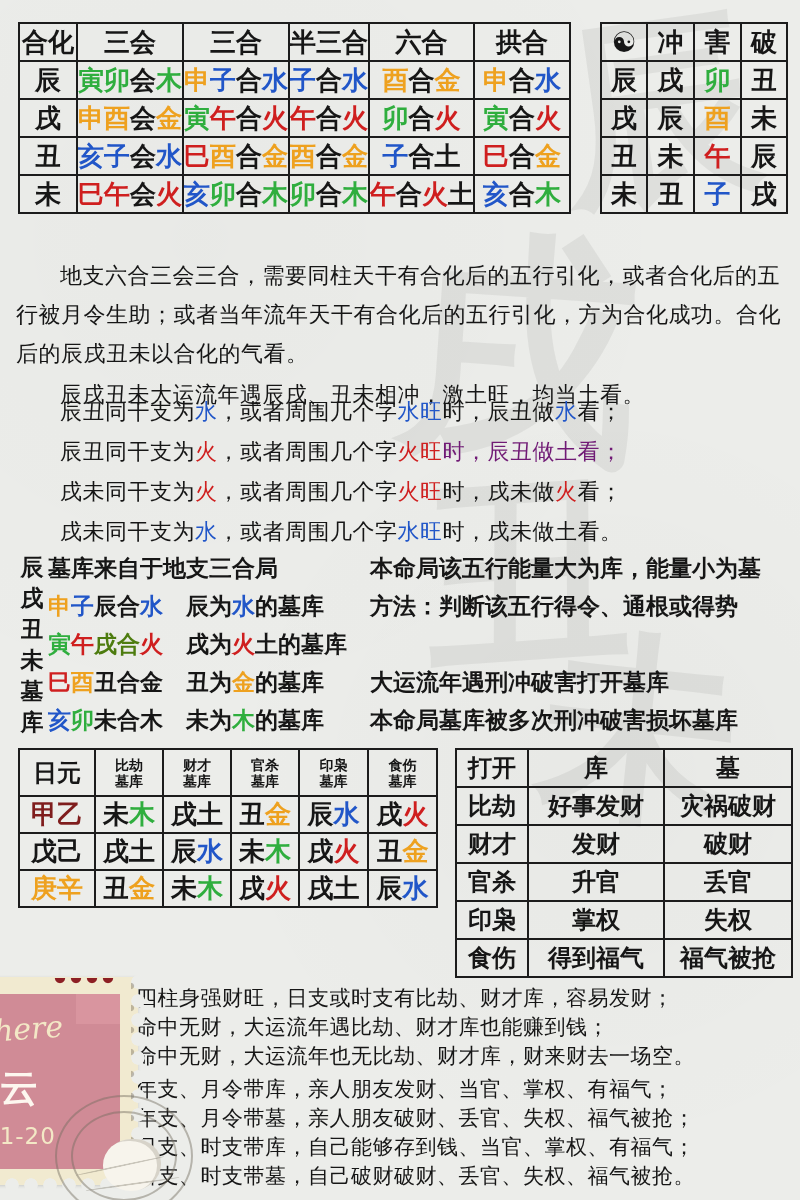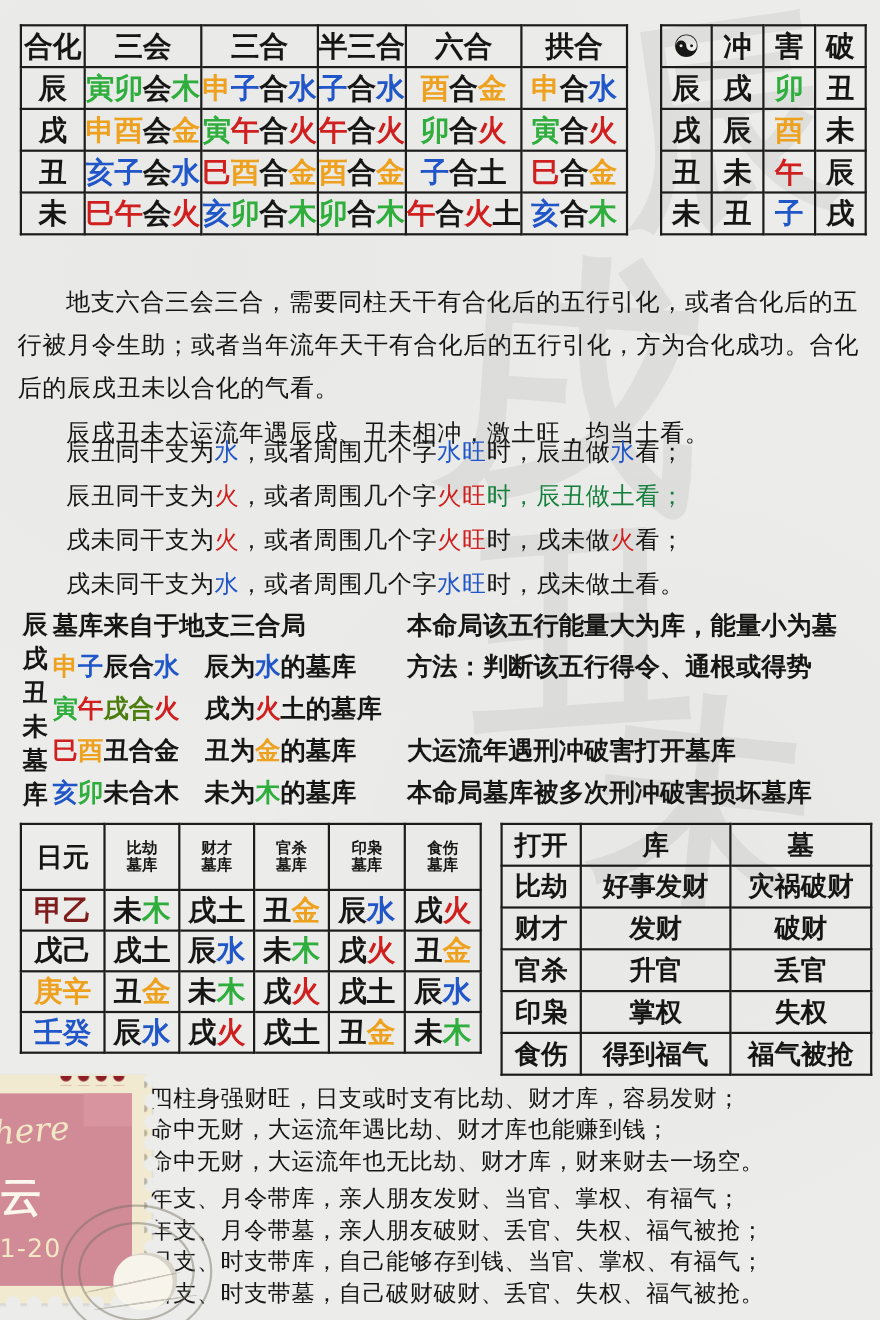--- a/index.html
+++ b/index.html
@@ -20,21 +20,21 @@
   #para1{top:234px;text-indent:2em;}
   #para2{top:353px;text-indent:2em;white-space:nowrap;}
   #wangshuai{position:absolute;left:16px;top:392px;width:780px;z-index:1;}
   #wangshuai .line{font-size:22px;line-height:40px;padding-left:44px;white-space:nowrap;letter-spacing:0.5px;}
   #muku-side{position:absolute;left:18px;top:552px;width:28px;height:178px;display:flex;flex-direction:column;justify-content:space-between;font-size:23px;font-weight:bold;text-align:center;z-index:1;}
   #muku-rows{position:absolute;left:48px;top:549px;width:744px;z-index:1;}
   .muku-row{display:flex;align-items:center;height:38px;font-size:23px;font-weight:bold;white-space:nowrap;}
   .muku-left{width:322px;flex:none;}
   .muku-right{flex:1;}
   #stem-table{left:18px;top:748px;width:418px;}
-  #stem-table .head-row{height:60px;}
+  #stem-table .head-row{height:47px;}
   #stem-table .data-row{height:36px;font-size:26px;font-weight:bold;}
   #stem-table .h-main{font-size:24px;font-weight:bold;}
   #stem-table .h-sub{font-size:14px;line-height:16px;font-weight:bold;}
   #open-table{left:455px;top:748px;width:336px;font-size:24px;font-weight:bold;}
   #open-table tr{height:38px;}
   .bottom-group{position:absolute;left:136px;width:662px;z-index:1;}
   #bottom1{top:984px;}
   #bottom2{top:1075px;}
   .bottom-group .line{font-size:21px;line-height:29px;white-space:nowrap;letter-spacing:0.5px;}
   
@@ -169,21 +169,21 @@
           <td><span style="color: rgb(22, 22, 22);">戌</span></td>
         </tr>
       </tbody>
   </table>
 
   <p class="para" id="para1">地支六合三会三合，需要同柱天干有合化后的五行引化，或者合化后的五行被月令生助；或者当年流年天干有合化后的五行引化，方为合化成功。合化后的辰戌丑未以合化的气看。</p>
   <p class="para" id="para2">辰戌丑未大运流年遇辰戌、丑未相冲，激土旺，均当土看。</p>
 
   <div id="wangshuai">
       <div class="line"><span style="color: rgb(22, 22, 22);">辰丑同干支为</span><span style="color: rgb(33, 86, 200);">水</span><span style="color: rgb(22, 22, 22);">，或者周围几个字</span><span style="color: rgb(33, 86, 200);">水旺</span><span style="color: rgb(22, 22, 22);">时，辰丑做</span><span style="color: rgb(33, 86, 200);">水</span><span style="color: rgb(22, 22, 22);">看；</span></div>
-      <div class="line"><span style="color: rgb(22, 22, 22);">辰丑同干支为</span><span style="color: rgb(207, 31, 31);">火</span><span style="color: rgb(22, 22, 22);">，或者周围几个字</span><span style="color: rgb(207, 31, 31);">火旺</span><span style="color: #15803d;">时，辰丑做土看；</span></div>
+      <div class="line"><span style="color: rgb(22, 22, 22);">辰丑同干支为</span><span style="color: rgb(207, 31, 31);">火</span><span style="color: rgb(22, 22, 22);">，或者周围几个字</span><span style="color: rgb(207, 31, 31);">火旺</span><span style="color: #701a75;">时，辰丑做土看；</span></div>
       <div class="line"><span style="color: rgb(22, 22, 22);">戌未同干支为</span><span style="color: rgb(207, 31, 31);">火</span><span style="color: rgb(22, 22, 22);">，或者周围几个字</span><span style="color: rgb(207, 31, 31);">火旺</span><span style="color: rgb(22, 22, 22);">时，戌未做</span><span style="color: rgb(207, 31, 31);">火</span><span style="color: rgb(22, 22, 22);">看；</span></div>
       <div class="line"><span style="color: rgb(22, 22, 22);">戌未同干支为</span><span style="color: rgb(33, 86, 200);">水</span><span style="color: rgb(22, 22, 22);">，或者周围几个字</span><span style="color: rgb(33, 86, 200);">水旺</span><span style="color: rgb(22, 22, 22);">时，戌未做土看。</span></div>
     </div>
 
   <div id="muku-side">
       <div>辰</div>
       <div>戌</div>
       <div>丑</div>
       <div>未</div>
       <div>墓</div>
@@ -265,28 +265,20 @@
           <td><span style="color: rgb(22, 22, 22);">戌</span><span style="color: rgb(207, 31, 31);">火</span></td>
           <td><span style="color: rgb(22, 22, 22);">丑</span><span style="color: rgb(238, 161, 31);">金</span></td>
         </tr>
         <tr class="data-row">
           <td><span style="color: rgb(238, 161, 31);">庚辛</span></td>
           <td><span style="color: rgb(22, 22, 22);">丑</span><span style="color: rgb(238, 161, 31);">金</span></td>
           <td><span style="color: rgb(22, 22, 22);">未</span><span style="color: rgb(47, 174, 62);">木</span></td>
           <td><span style="color: rgb(22, 22, 22);">戌</span><span style="color: rgb(207, 31, 31);">火</span></td>
           <td><span style="color: rgb(22, 22, 22);">戌</span><span style="color: rgb(22, 22, 22);">土</span></td>
           <td><span style="color: rgb(22, 22, 22);">辰</span><span style="color: rgb(33, 86, 200);">水</span></td>
-        </tr>
-        <tr class="data-row">
-          <td><span style="color: rgb(33, 86, 200);">壬癸</span></td>
-          <td><span style="color: rgb(22, 22, 22);">辰</span><span style="color: rgb(33, 86, 200);">水</span></td>
-          <td><span style="color: rgb(22, 22, 22);">戌</span><span style="color: rgb(207, 31, 31);">火</span></td>
-          <td><span style="color: rgb(22, 22, 22);">戌</span><span style="color: rgb(22, 22, 22);">土</span></td>
-          <td><span style="color: rgb(22, 22, 22);">丑</span><span style="color: rgb(238, 161, 31);">金</span></td>
-          <td><span style="color: rgb(22, 22, 22);">未</span><span style="color: rgb(47, 174, 62);">木</span></td>
         </tr>
       </tbody>
   </table>
 
   <table id="open-table">
     <colgroup>
         <col style="width:72px">
         <col style="width:136px">
         <col style="width:128px">
       </colgroup>

